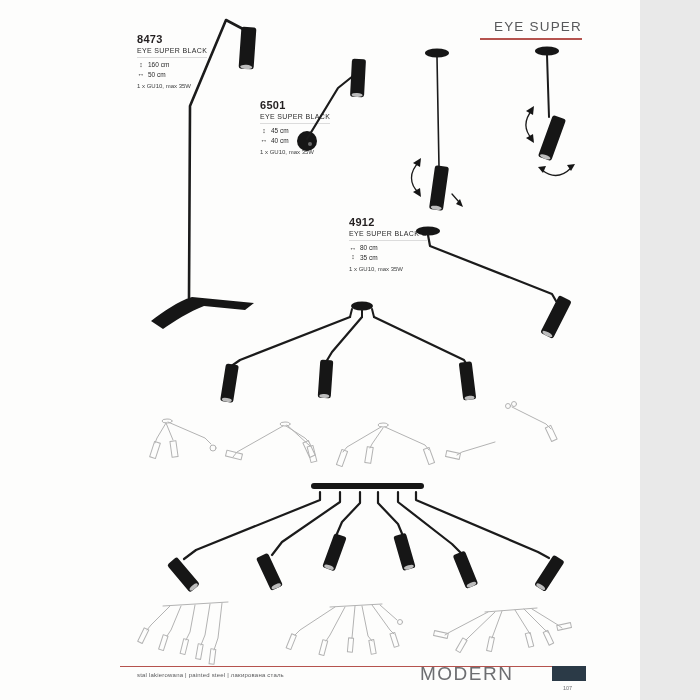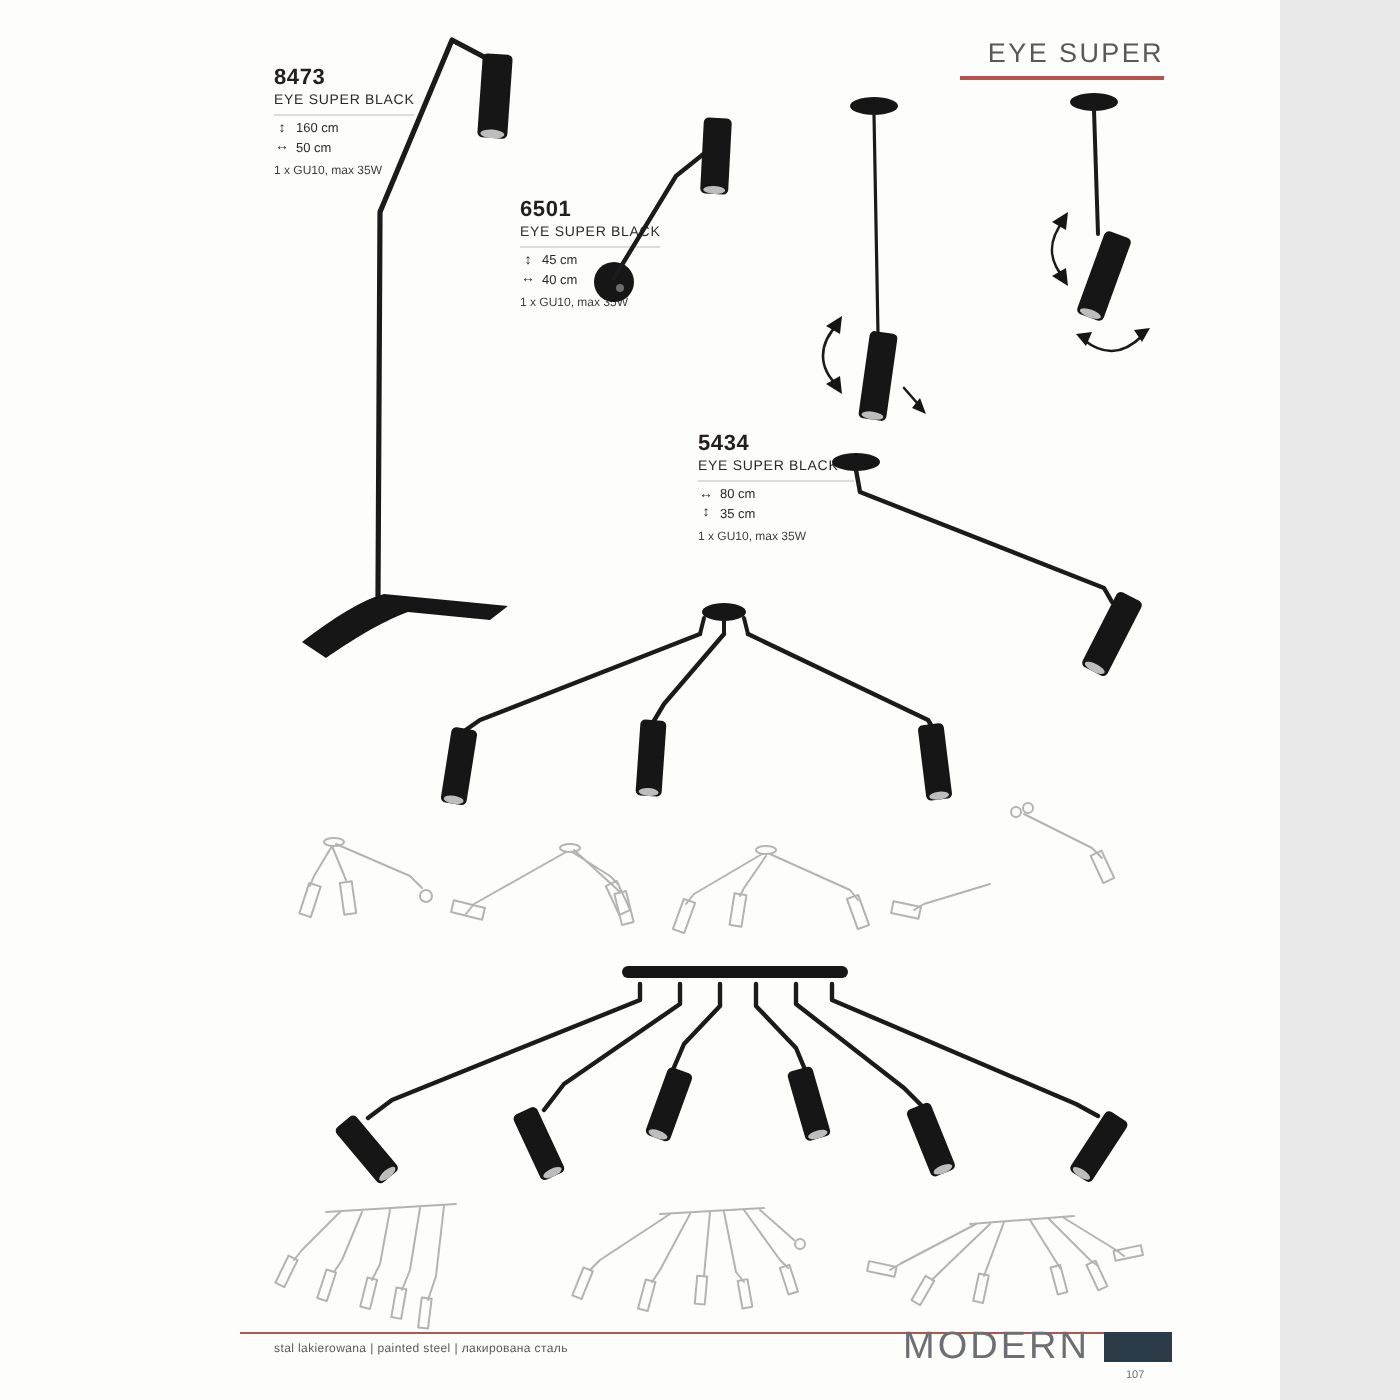--- a/index.html
+++ b/index.html
@@ -30,21 +30,21 @@
   .p6503{left:371px;top:112px;}
   .p6502{left:463px;top:112px;}
   .p6632{left:349px;top:216px;}
   .p6504{left:139px;top:346px;}
   .p6505{left:140px;top:494px;}
   
   .art{position:absolute;left:0;top:0;}
   
   .footer-rule{position:absolute;left:120px;top:666px;width:462px;height:1px;background:#b5534e;}
   .materials{position:absolute;left:137px;top:672px;font-size:6px;color:#58595b;letter-spacing:.2px;}
-  .modern{position:absolute;top:663px;left:420px;width:125px;text-align:right;
+  .modern{position:absolute;top:663px;left:420px;width:125px;
           font-size:19px;letter-spacing:1.5px;color:#6d6e71;}
   .swatch{position:absolute;left:552px;top:666px;width:34px;height:15px;background:#2b3a47;}
   .pagenum{position:absolute;left:563px;top:685px;font-size:5.5px;color:#6d6e71;}
 </style>
 </head>
 <body>
 
 <div class="page">
 
   <div class="header">
@@ -79,21 +79,21 @@
           <span class="glyph">↔</span>
           <span>40 cm</span>
         </div>
     </div>
     <div class="bulb">1 x GU10, max 35W</div>
   </div>
 
 
 
   <div class="pinfo p6632">
-    <div class="pcode">5434</div>
+    <div class="pcode">4912</div>
     <span class="pname">EYE SUPER BLACK C</span>
     <div class="dims">
       <div class="dim">
           <span class="glyph">↔</span>
           <span>80 cm</span>
         </div>
       <div class="dim">
           <span class="glyph">↕</span>
           <span>35 cm</span>
         </div>

